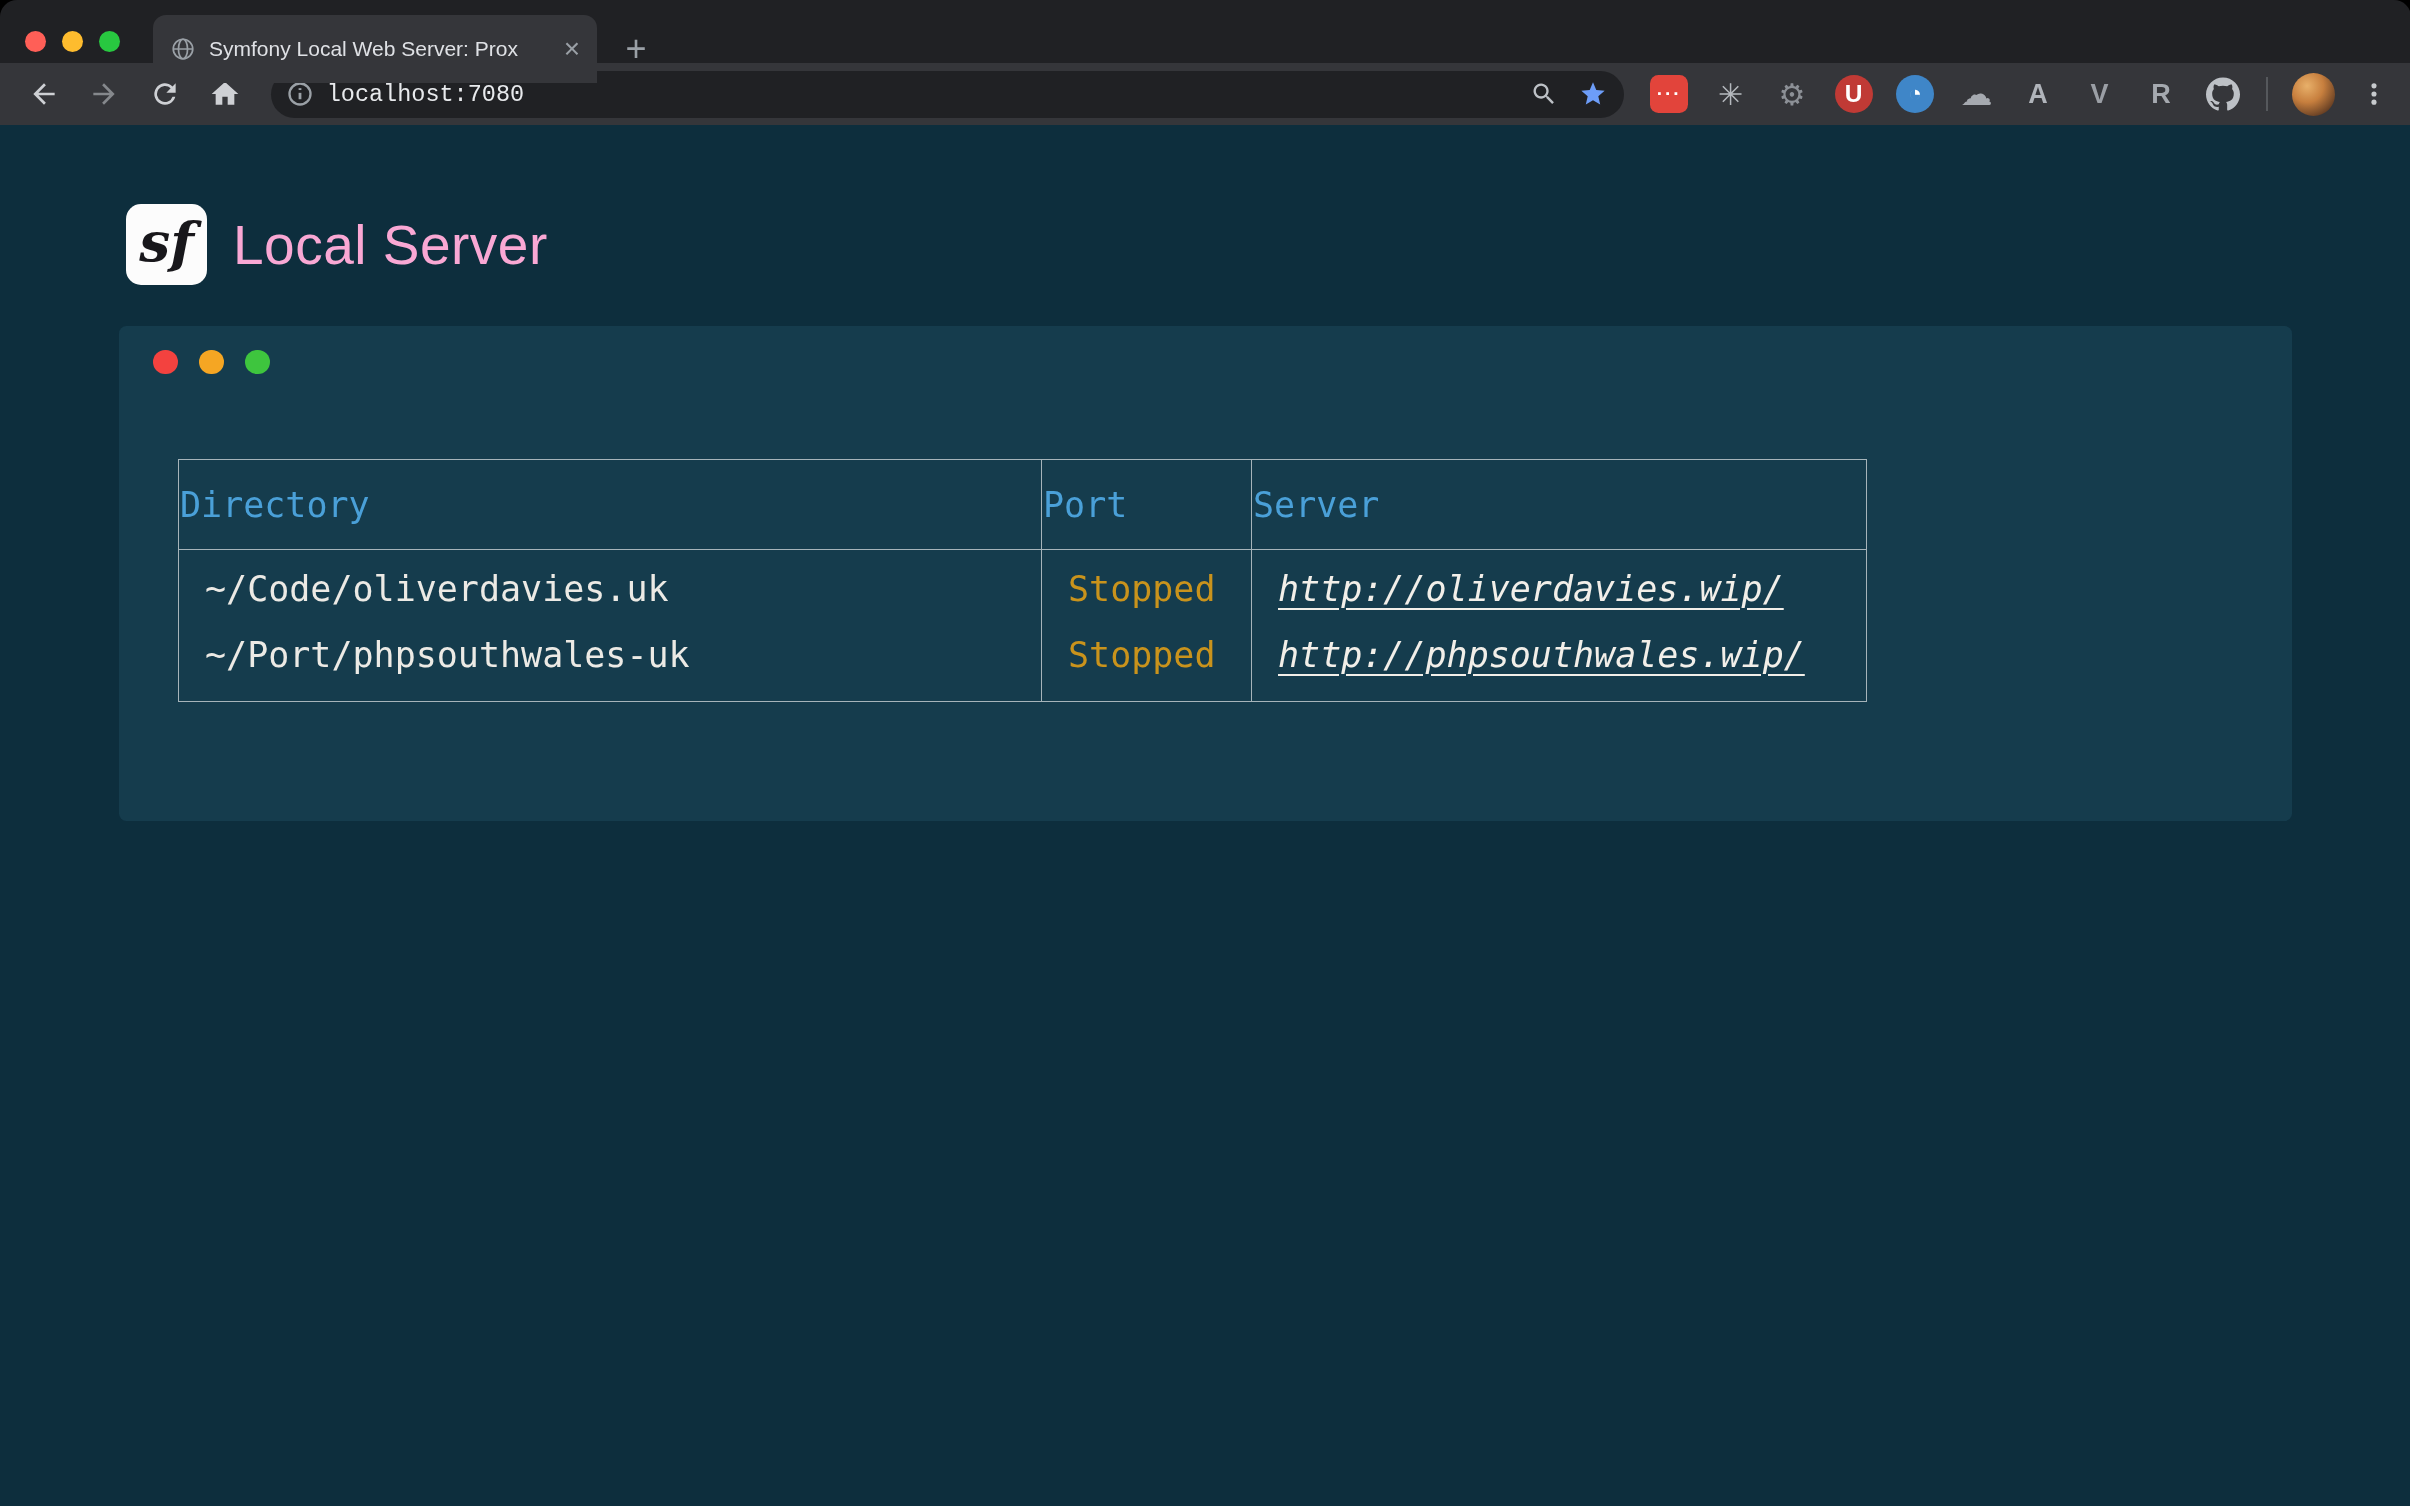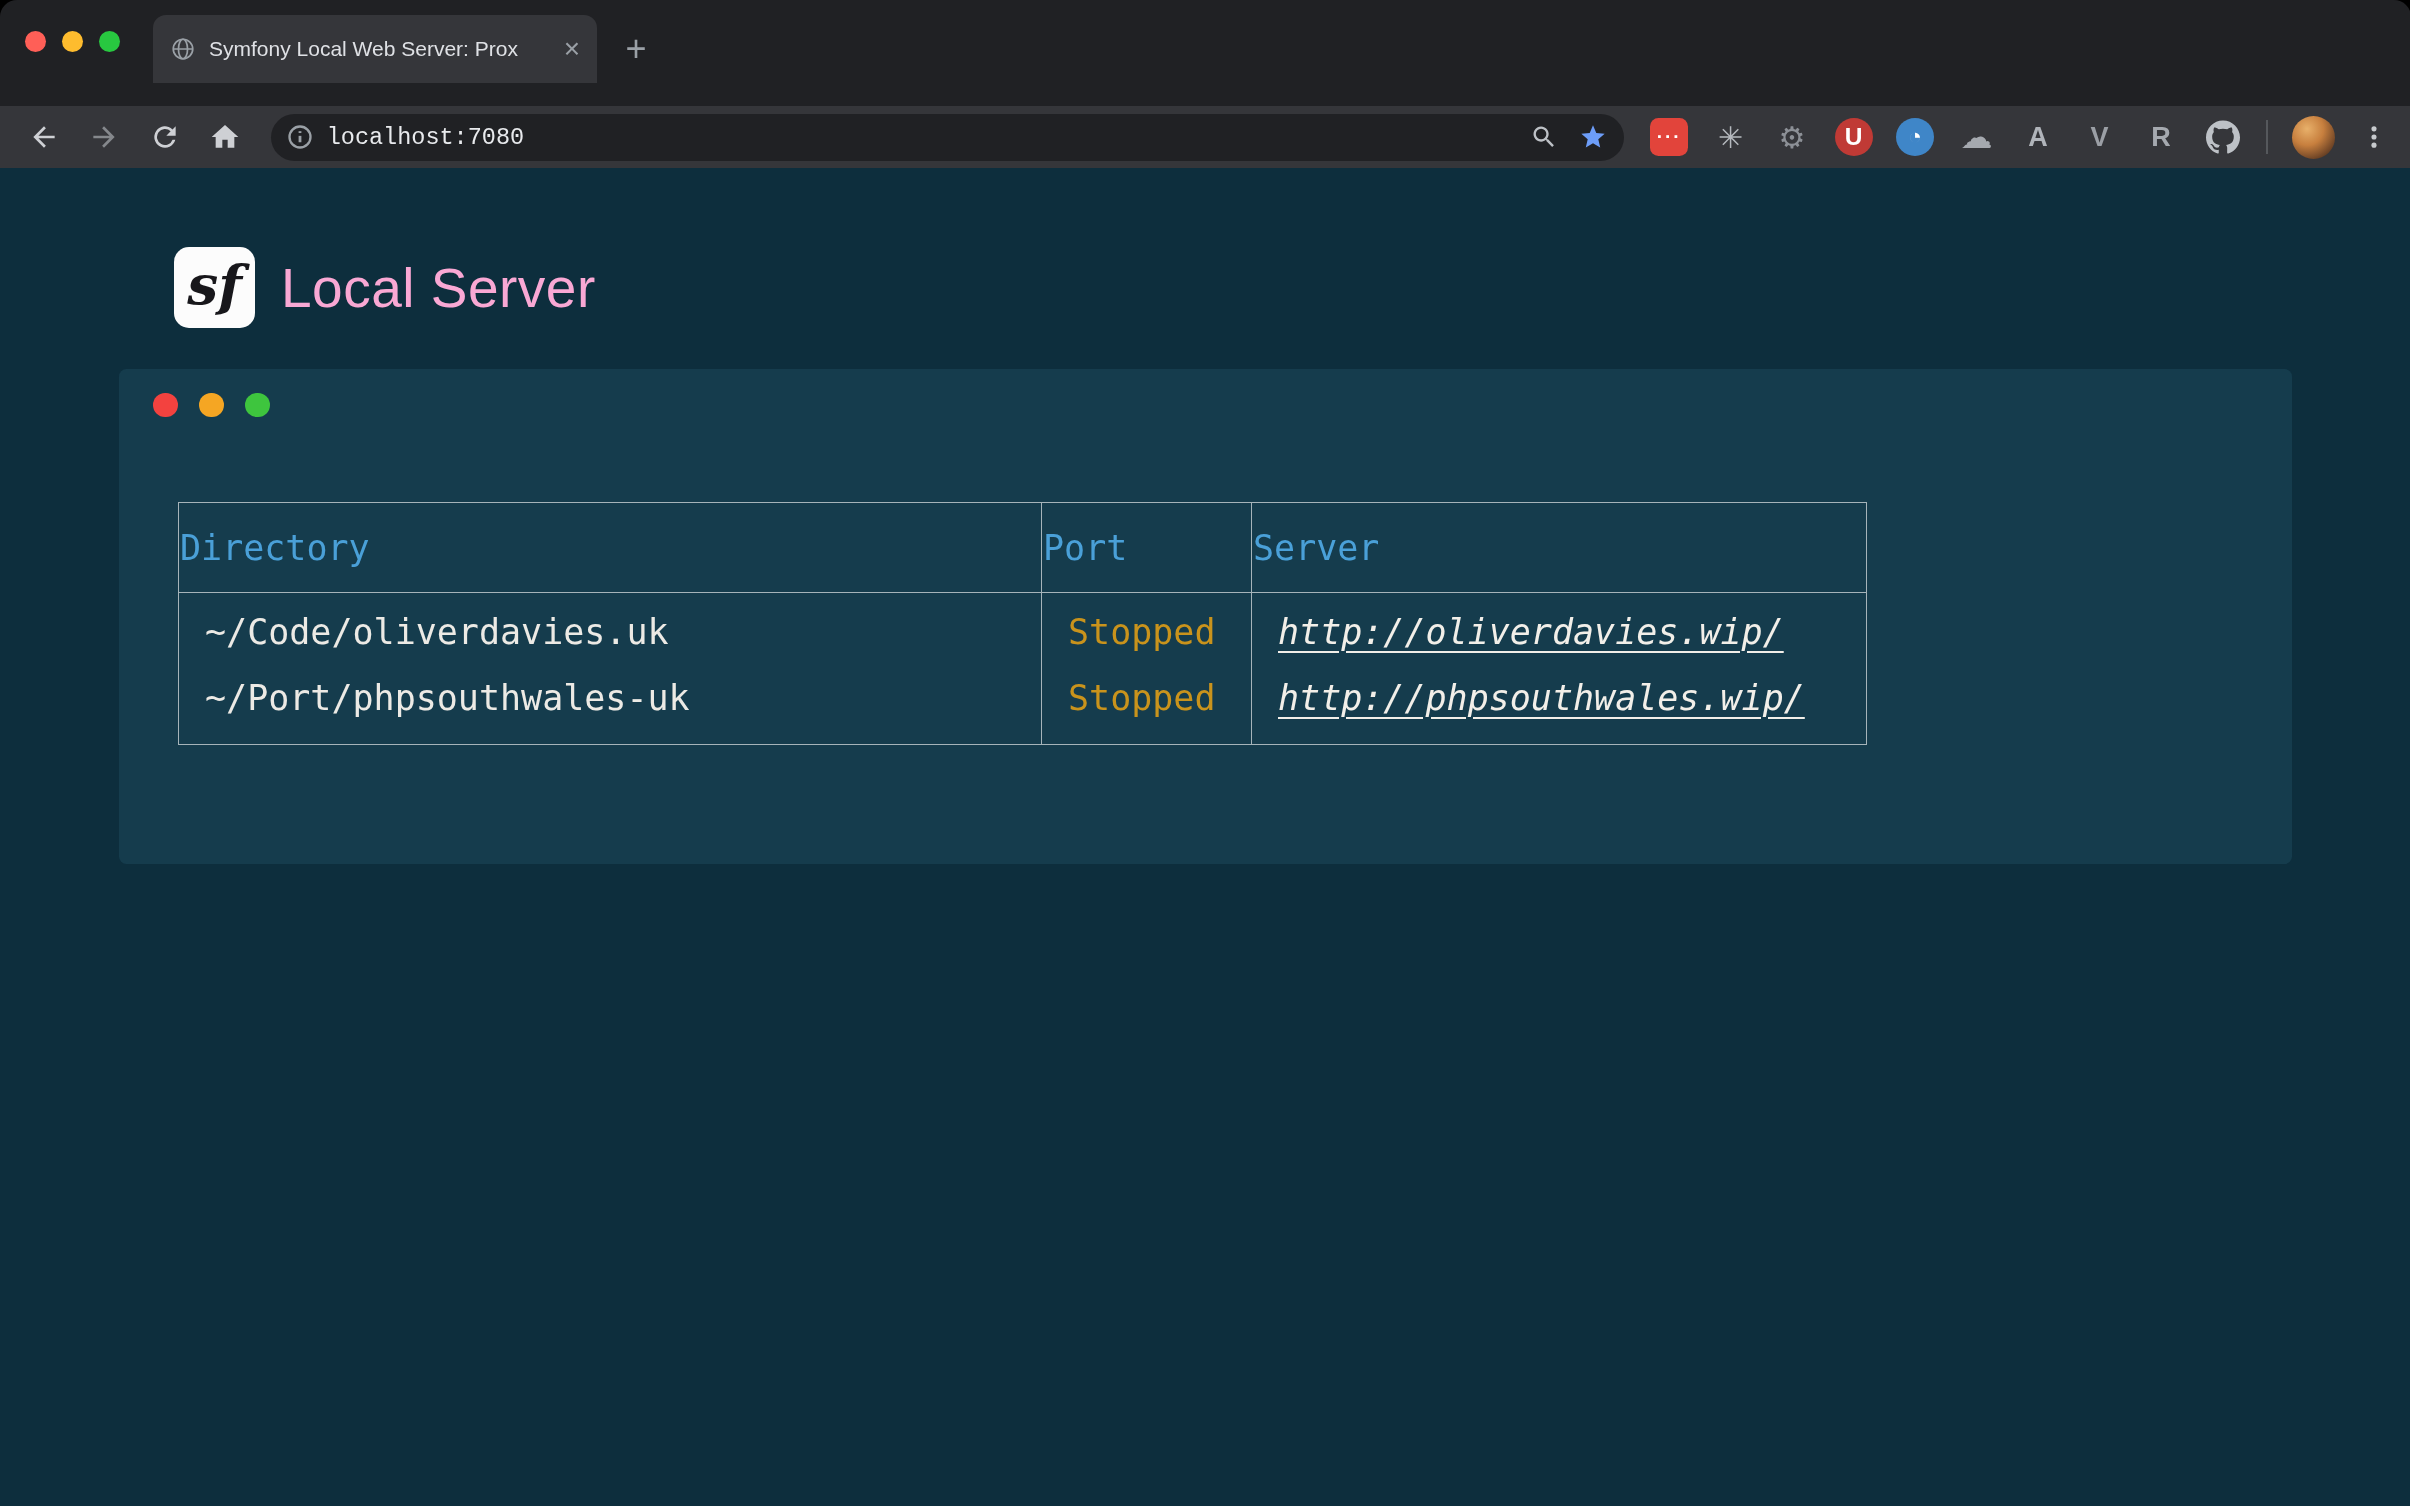--- a/index.html
+++ b/index.html
@@ -1,20 +1,20 @@
 <!DOCTYPE html>
 <html style="--bg: #0d2e3d; --panel: #153c4d; --hdr: #4aa0d8; --stopped: #c9931c; --link: #f2efe9;font-size:15px"><head>
 <meta charset="utf-8">
 <style>
   html,body{margin:0;padding:0;background:#000;}
   body{width:2411px;height:1507px;overflow:hidden;font-family:"Liberation Sans",sans-serif;}
   .browser{width:2411px;height:1507px;border-radius:17px 17px 0 0;overflow:hidden;display:flex;flex-direction:column;}
 
   
-  .tabstrip{height:106px;background:#202124;position:relative;flex:0 0 auto;}
+  .tabstrip{height:63px;background:#202124;position:relative;flex:0 0 auto;}
   .traffic{position:absolute;left:24.5px;top:31px;display:flex;gap:16px;}
   .tl{width:21px;height:21px;border-radius:50%;}
   .tl.red{background:#ff5f57;}
   .tl.yellow{background:#febc2e;}
   .tl.green{background:#28c840;}
   .tab{position:absolute;left:153px;top:15px;width:444px;height:68px;background:#35363a;border-radius:13px 13px 0 0;display:flex;align-items:center;padding:0 17px;box-sizing:border-box;}
   .tab-favicon{flex:0 0 auto;width:26px;height:26px;margin-right:13px;}
   .tab-title{flex:1 1 auto;color:#dfe1e5;font-size:21px;white-space:nowrap;overflow:hidden;}
   .tab-close{flex:0 0 auto;color:#9aa0a6;font-size:28px;line-height:28px;margin-left:9.4px;cursor:default;}
   .newtab{position:absolute;left:617px;top:32px;width:38px;height:38px;color:#9aa0a6;font-size:36px;line-height:34px;text-align:center;}
@@ -46,21 +46,21 @@
   .ext-7{font-weight:bold;color:#9b9fa5;}
   .ext-8{font-weight:bold;color:#a5a9af;}
   .ext-9 svg{width:34px;height:34px;fill:#bdc1c6;}
   .tsep{width:1.9px;height:34px;background:#55585c;margin:0 1.9px;flex:0 0 auto;}
   .avatar{width:43px;height:43px;border-radius:50%;flex:0 0 auto;background:radial-gradient(circle at 35% 30%,#e8b06a 0%,#c77f3e 40%,#6e4426 75%,#2b1c10 100%);}
   .kebab{width:32px;height:38px;display:flex;align-items:center;justify-content:center;flex:0 0 auto;}
   .kebab svg{width:28px;height:28px;fill:#c7cacd;}
 
   
   .content{flex:1 1 auto;background:var(--bg,#0d2e3d);position:relative;}
-  .brand{position:absolute;left:126px;top:79px;display:flex;align-items:center;margin-left:48px;}
+  .brand{position:absolute;left:126px;top:79px;display:flex;align-items:center;}
   .sf-logo{width:81px;height:81px;background:#fcfcfc;border-radius:15px;display:flex;align-items:center;justify-content:center;font-family:"DejaVu Serif",serif;font-style:italic;font-weight:700;font-size:55px;color:#18171b;padding-bottom:5.6px;box-sizing:border-box;}
   .page-title{margin-left:26px;color:#f9a8d4;font-size:55px;font-weight:400;letter-spacing:0.5px;}
 
   .panel{position:absolute;left:119px;top:201px;width:2173px;height:495px;background:var(--panel,#153c4d);border-radius:7.5px;}
   .panel-dots{position:absolute;left:34px;top:23.5px;display:flex;gap:21.7px;}
   .pdot{width:24.5px;height:24.5px;border-radius:50%;}
   .pdot.red{background:#f3423f;}
   .pdot.orange{background:#f5a623;}
   .pdot.green{background:#3ec53e;}
 

